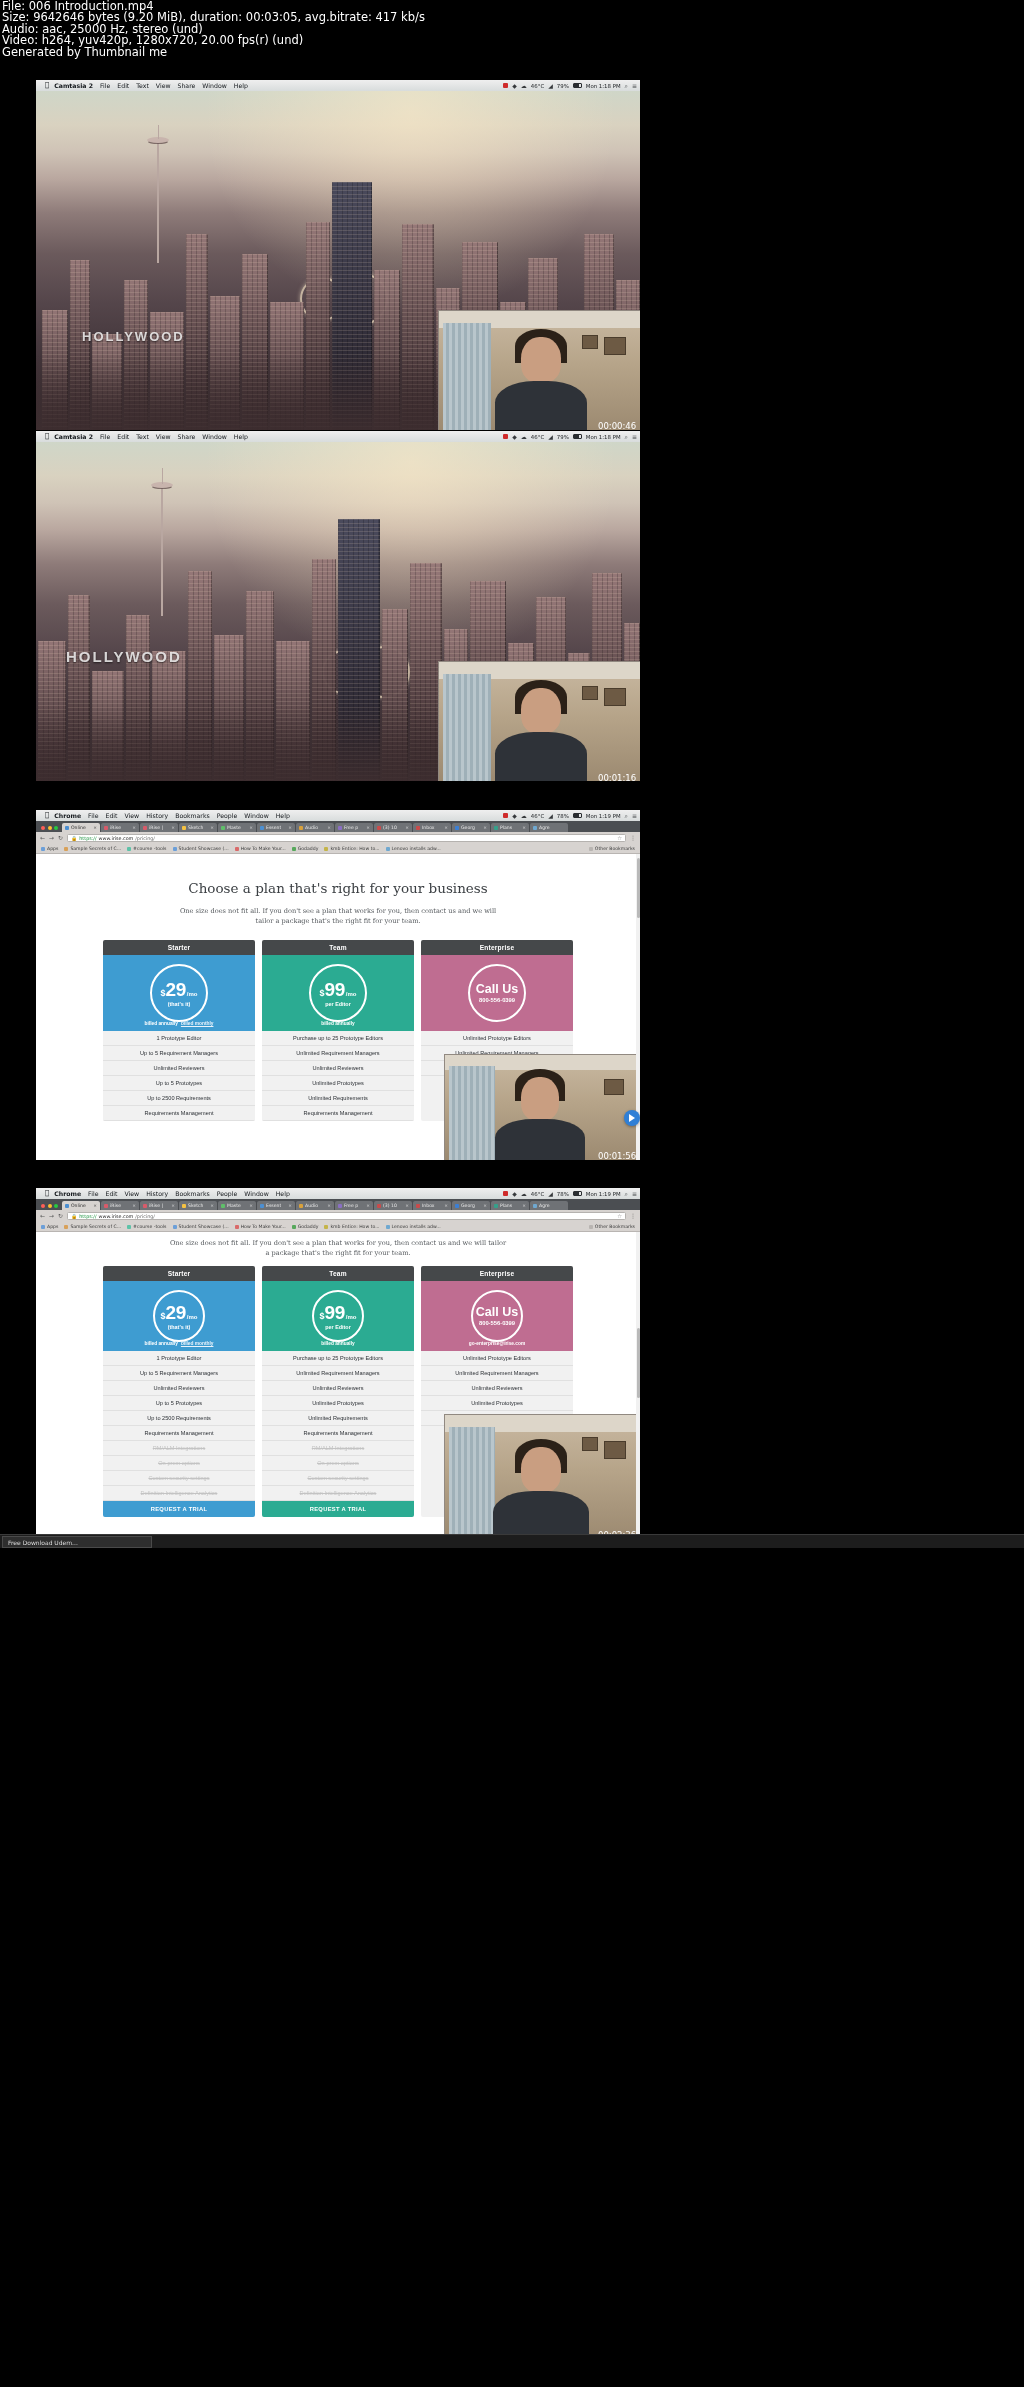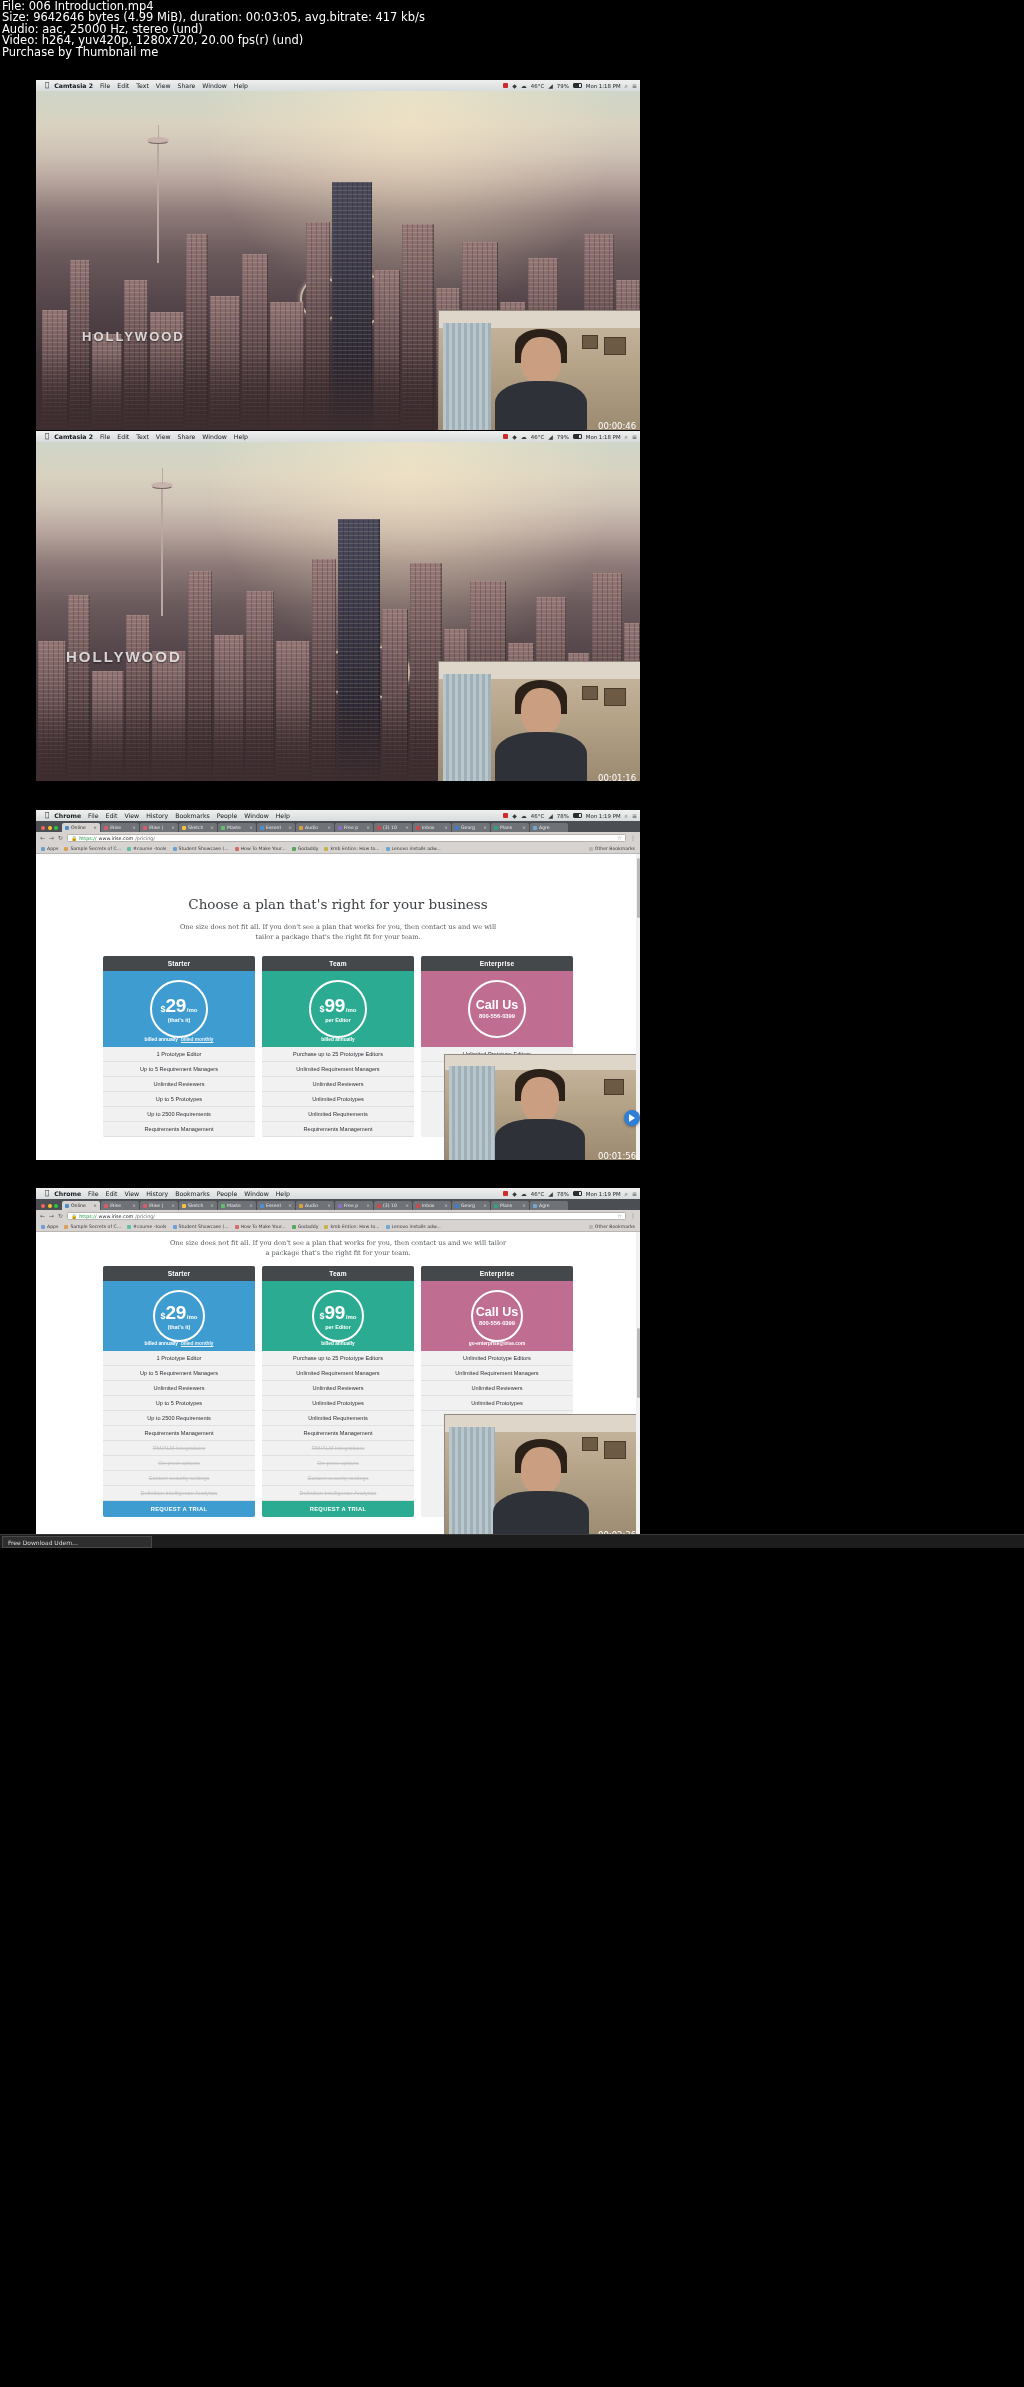--- a/index.html
+++ b/index.html
@@ -186,21 +186,20 @@
     position: absolute; right: 0; top: 0; width: 4px; bottom: 0; background: #f1f1f1;
   }
   .vscroll i { position: absolute; left: .5px; width: 3px; background: #b9b9b9; border-radius: 2px; display: block; }
 
   
   .pricing { padding: 0 22px; }
   .ph1 {
     text-align: center; font-family: "DejaVu Serif", serif;
     color: #3c4044; font-size: 13.5px; font-weight: normal;
     padding-top: 26px;
-    margin-top: 16px;
   }
   .psub {
     text-align: center; font-family: "DejaVu Serif", serif;
     color: #55595d; font-size: 6.6px; line-height: 10px;
     margin: 10px auto 0; max-width: 330px;
   }
   .cards { display: flex; gap: 7px; justify-content: center; margin-top: 14px; }
   .card { width: 152px; border-radius: 2px; overflow: hidden; background: #f1f1f1; }
   .card .hdr {
     background: #45484a; color: #fff; text-align: center;
@@ -271,24 +270,24 @@
     line-height: 11px; padding: 0 5px; white-space: nowrap; overflow: hidden;
   }
 </style>
 </head>
 <body>
 
 <div class="page">
 
   <div class="meta">
     <div>File: 006 Introduction.mp4</div>
-    <div>Size: 9642646 bytes (4.99 MiB), duration: 00:03:05, avg.bitrate: 417 kb/s</div>
+    <div>Size: 9642646 bytes (9.20 MiB), duration: 00:03:05, avg.bitrate: 417 kb/s</div>
     <div>Audio: aac, 25000 Hz, stereo (und)</div>
     <div>Video: h264, yuv420p, 1280x720, 20.00 fps(r) (und)</div>
-    <div>Purchase by Thumbnail me</div>
+    <div>Generated by Thumbnail me</div>
   </div>
 
   <div class="frame" style="top:80px;height:350px;">
     <div class="macbar">
       <span class="apple"></span>
       <span class="mi app">Camtasia 2</span>
       <span class="mi">File</span>
       <span class="mi">Edit</span>
       <span class="mi">Text</span>
       <span class="mi">View</span>

